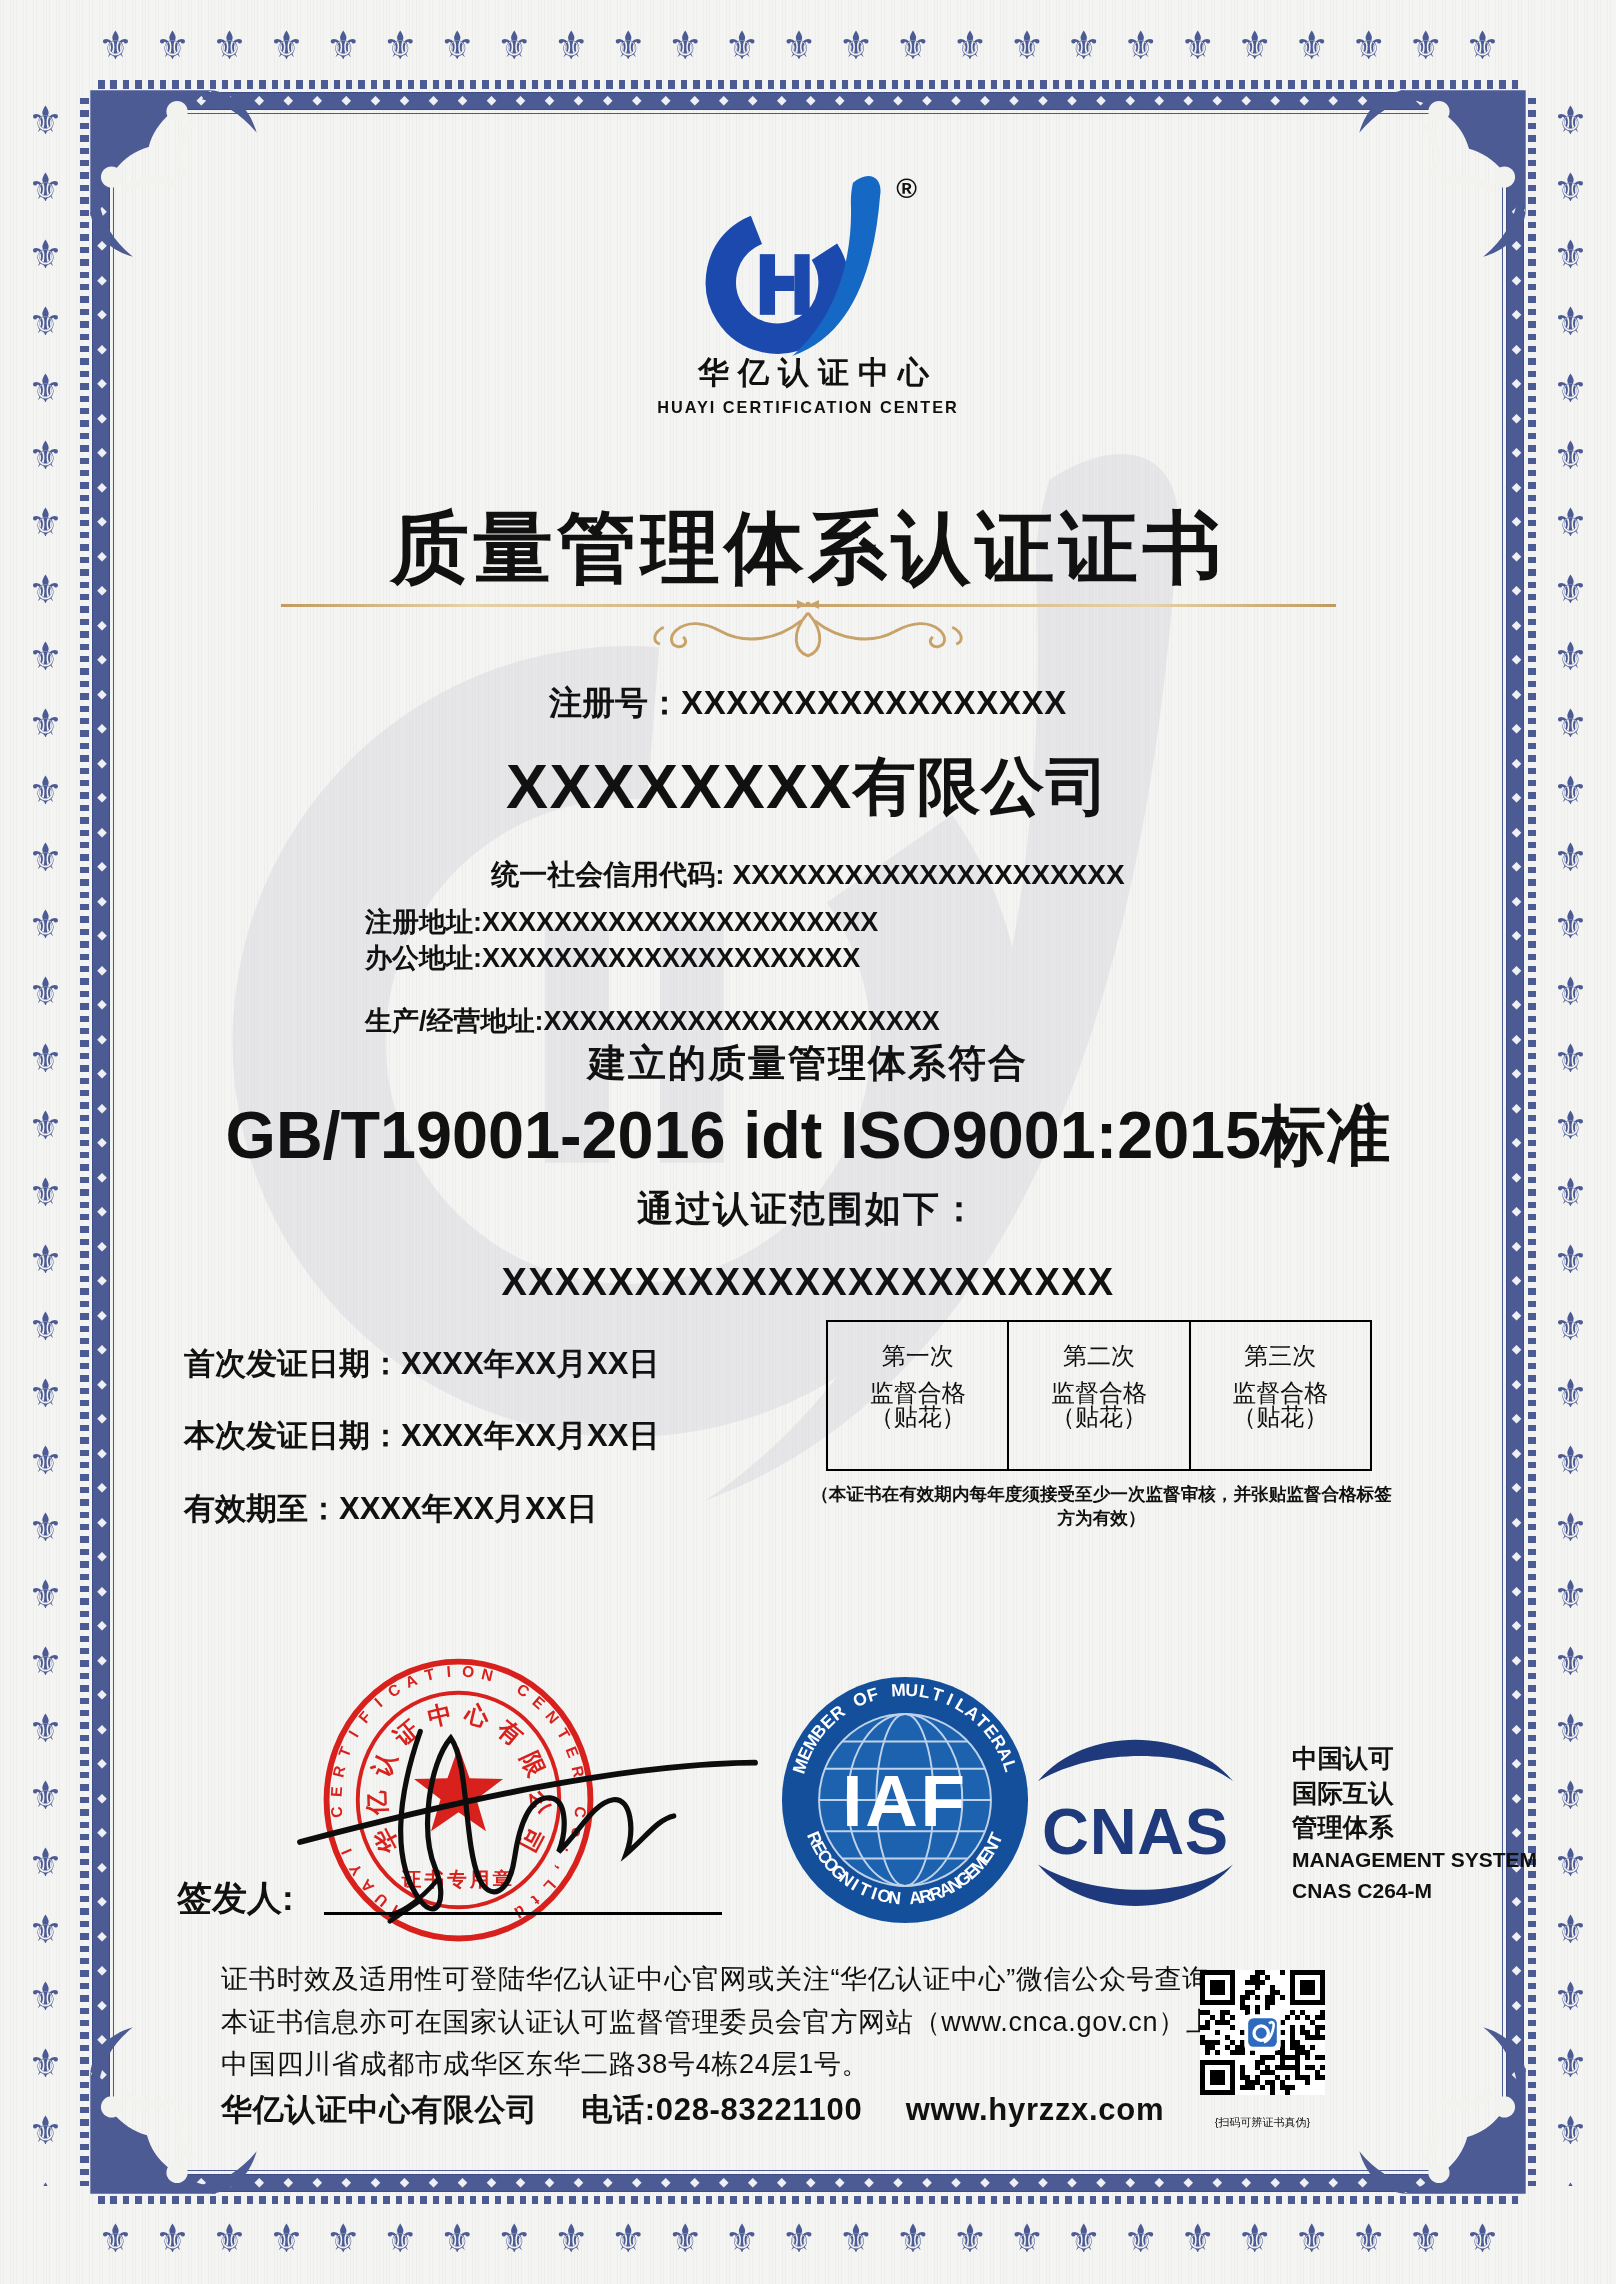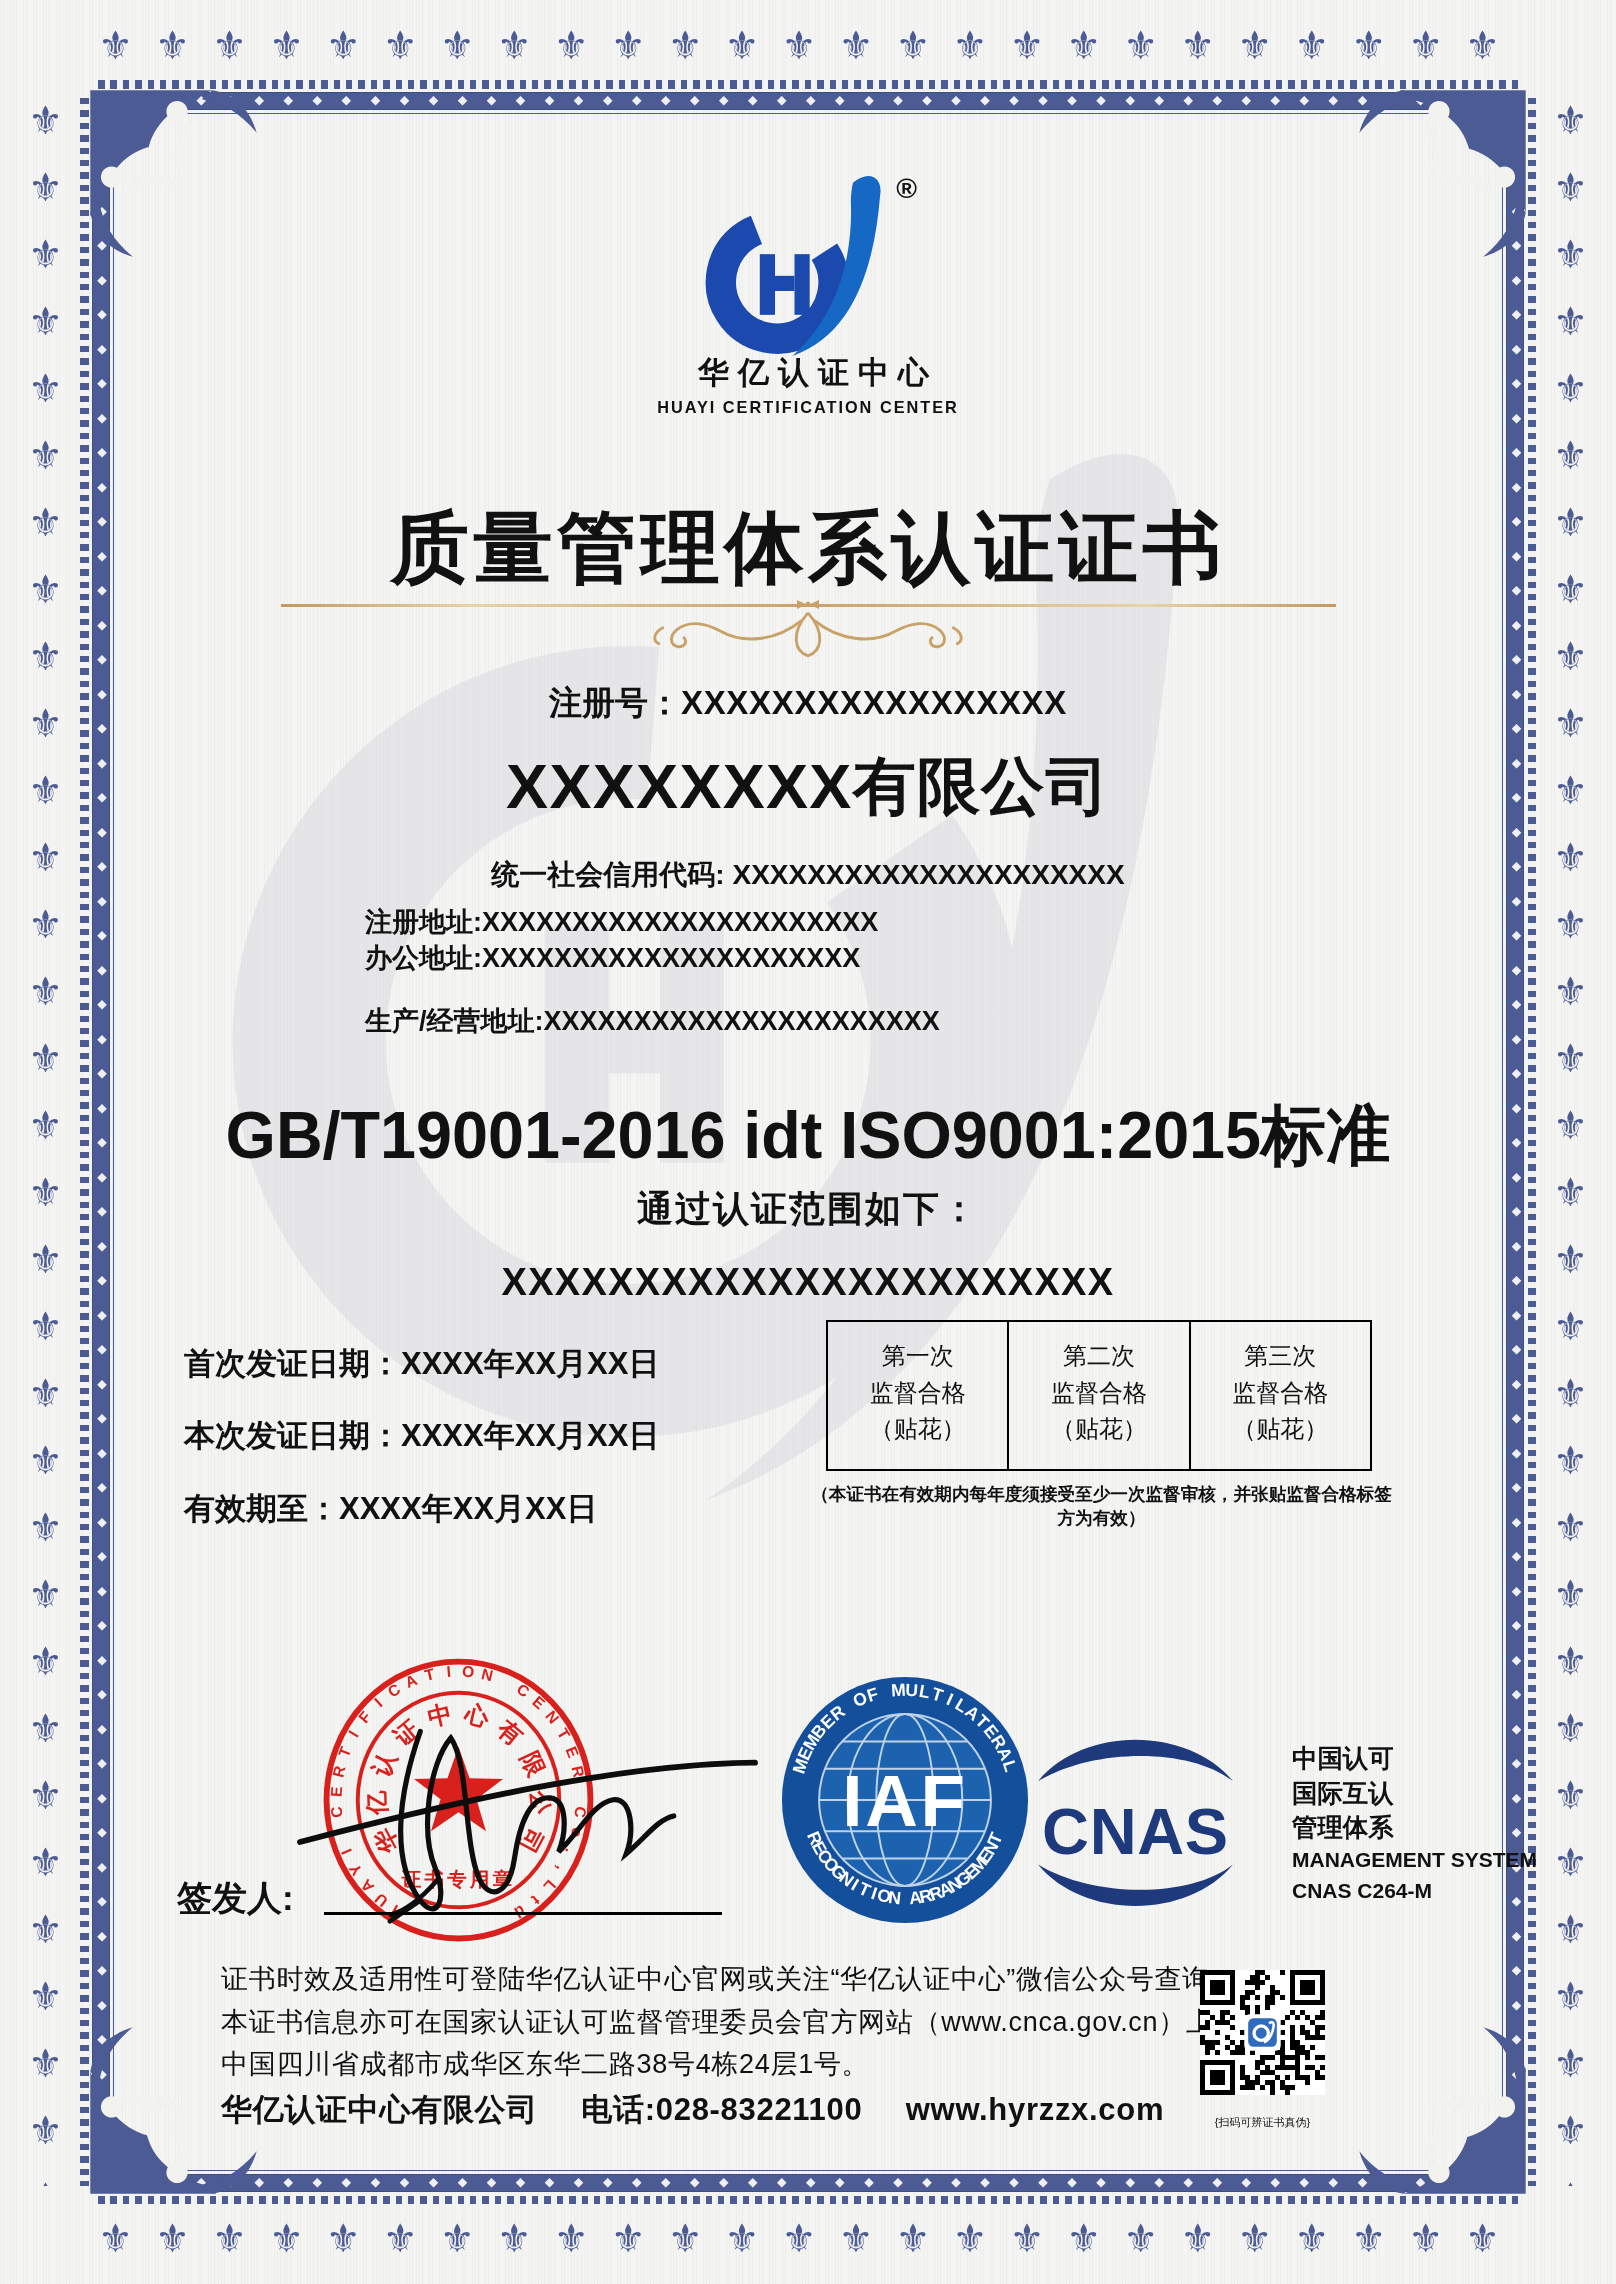--- a/index.html
+++ b/index.html
@@ -46,21 +46,21 @@
   .std-name{top:1091px;font-size:66px;font-weight:900;transform:scaleX(.98);}
   .scope-h{top:1185px;font-size:36px;font-weight:800;letter-spacing:2px;}
   .scope-v{top:1261px;font-size:38px;font-weight:600;letter-spacing:1.3px;}
   .dateline{left:184px;font-size:31px;font-weight:700;}
   .dt0{top:1343px;} .dt1{top:1415px;} .dt2{top:1488px;}
   
   .sup-table{left:826px;top:1320px;width:542px;height:147px;border:2px solid #000;display:flex;}
   .sup-col{flex:1;border-right:2px solid #000;position:relative;}
   .sup-col:last-child{border-right:none;}
   .sup-col div{position:absolute;left:0;right:0;text-align:center;font-size:24px;font-weight:500;}
-  .sl0{top:18px;} .sl1{top:55px;} .sl2{top:91px;}
+  .sl0{top:18px;} .sl1{top:55px;} .sl2{top:79px;}
   .sup-note{left:807px;width:589px;top:1482px;font-size:17.6px;font-weight:700;text-align:center;}
   
   .issuer{left:177px;top:1875px;font-size:35px;font-weight:700;}
   .sig-line{left:324px;top:1912px;width:398px;height:2.6px;background:#000;}
   .accred{left:1292px;font-weight:800;}
   .ac-cn{font-size:25.4px;} .ac-en{font-size:21px;}
   .a0{top:1742px;} .a1{top:1777px;} .a2{top:1811px;} .a3{top:1848px;} .a4{top:1879px;}
   
   .fline{left:221px;font-size:27px;font-weight:500;letter-spacing:0.7px;}
   .f0{top:1961px;} .f1{top:2004px;} .f2{top:2046px;}
@@ -170,20 +170,21 @@
   <div class="abs dline d1">
     <span>注册地址:</span><span>XXXXXXXXXXXXXXXXXXXXXX</span>
   </div>
   <div class="abs dline d2">
     <span>办公地址:</span><span>XXXXXXXXXXXXXXXXXXXXX</span>
   </div>
   <div class="abs dline d3">
     <span>生产/经营地址:</span><span>XXXXXXXXXXXXXXXXXXXXXX</span>
   </div>
 
+  <div class="abs cx std-intro">建立的质量管理体系符合</div>
   <div class="abs cx std-name">GB/T19001-2016 idt ISO9001:2015标准</div>
 
   <div class="abs cx scope-h">通过认证范围如下：</div>
   <div class="abs cx scope-v">XXXXXXXXXXXXXXXXXXXXXXX</div>
 
   <div class="abs dateline dt0">
     <span>首次发证日期：</span><span>XXXX年XX月XX日</span>
   </div>
   <div class="abs dateline dt1">
     <span>本次发证日期：</span><span>XXXX年XX月XX日</span>

